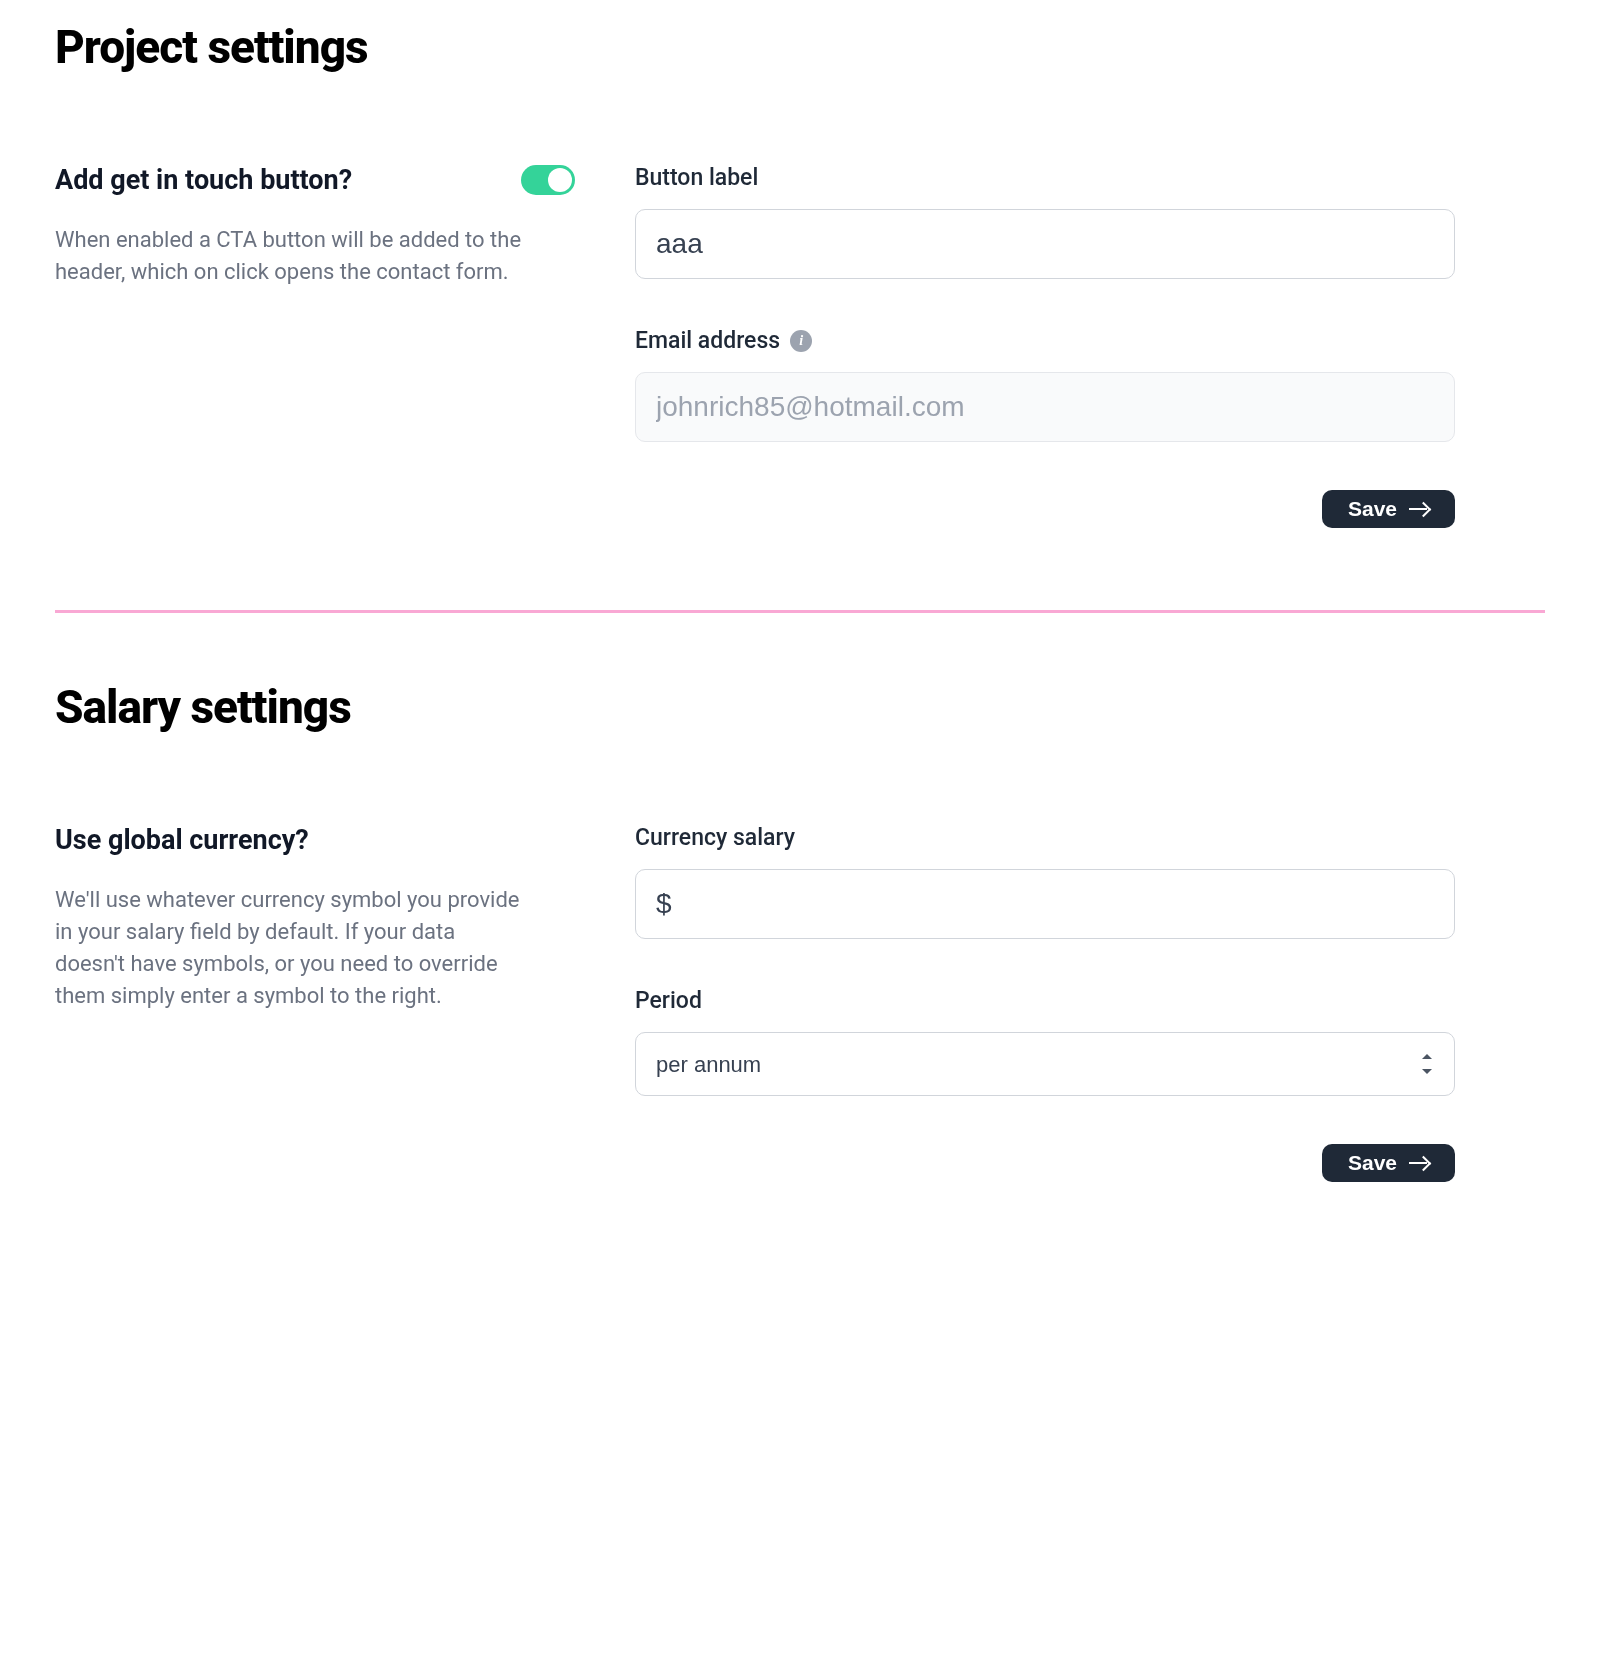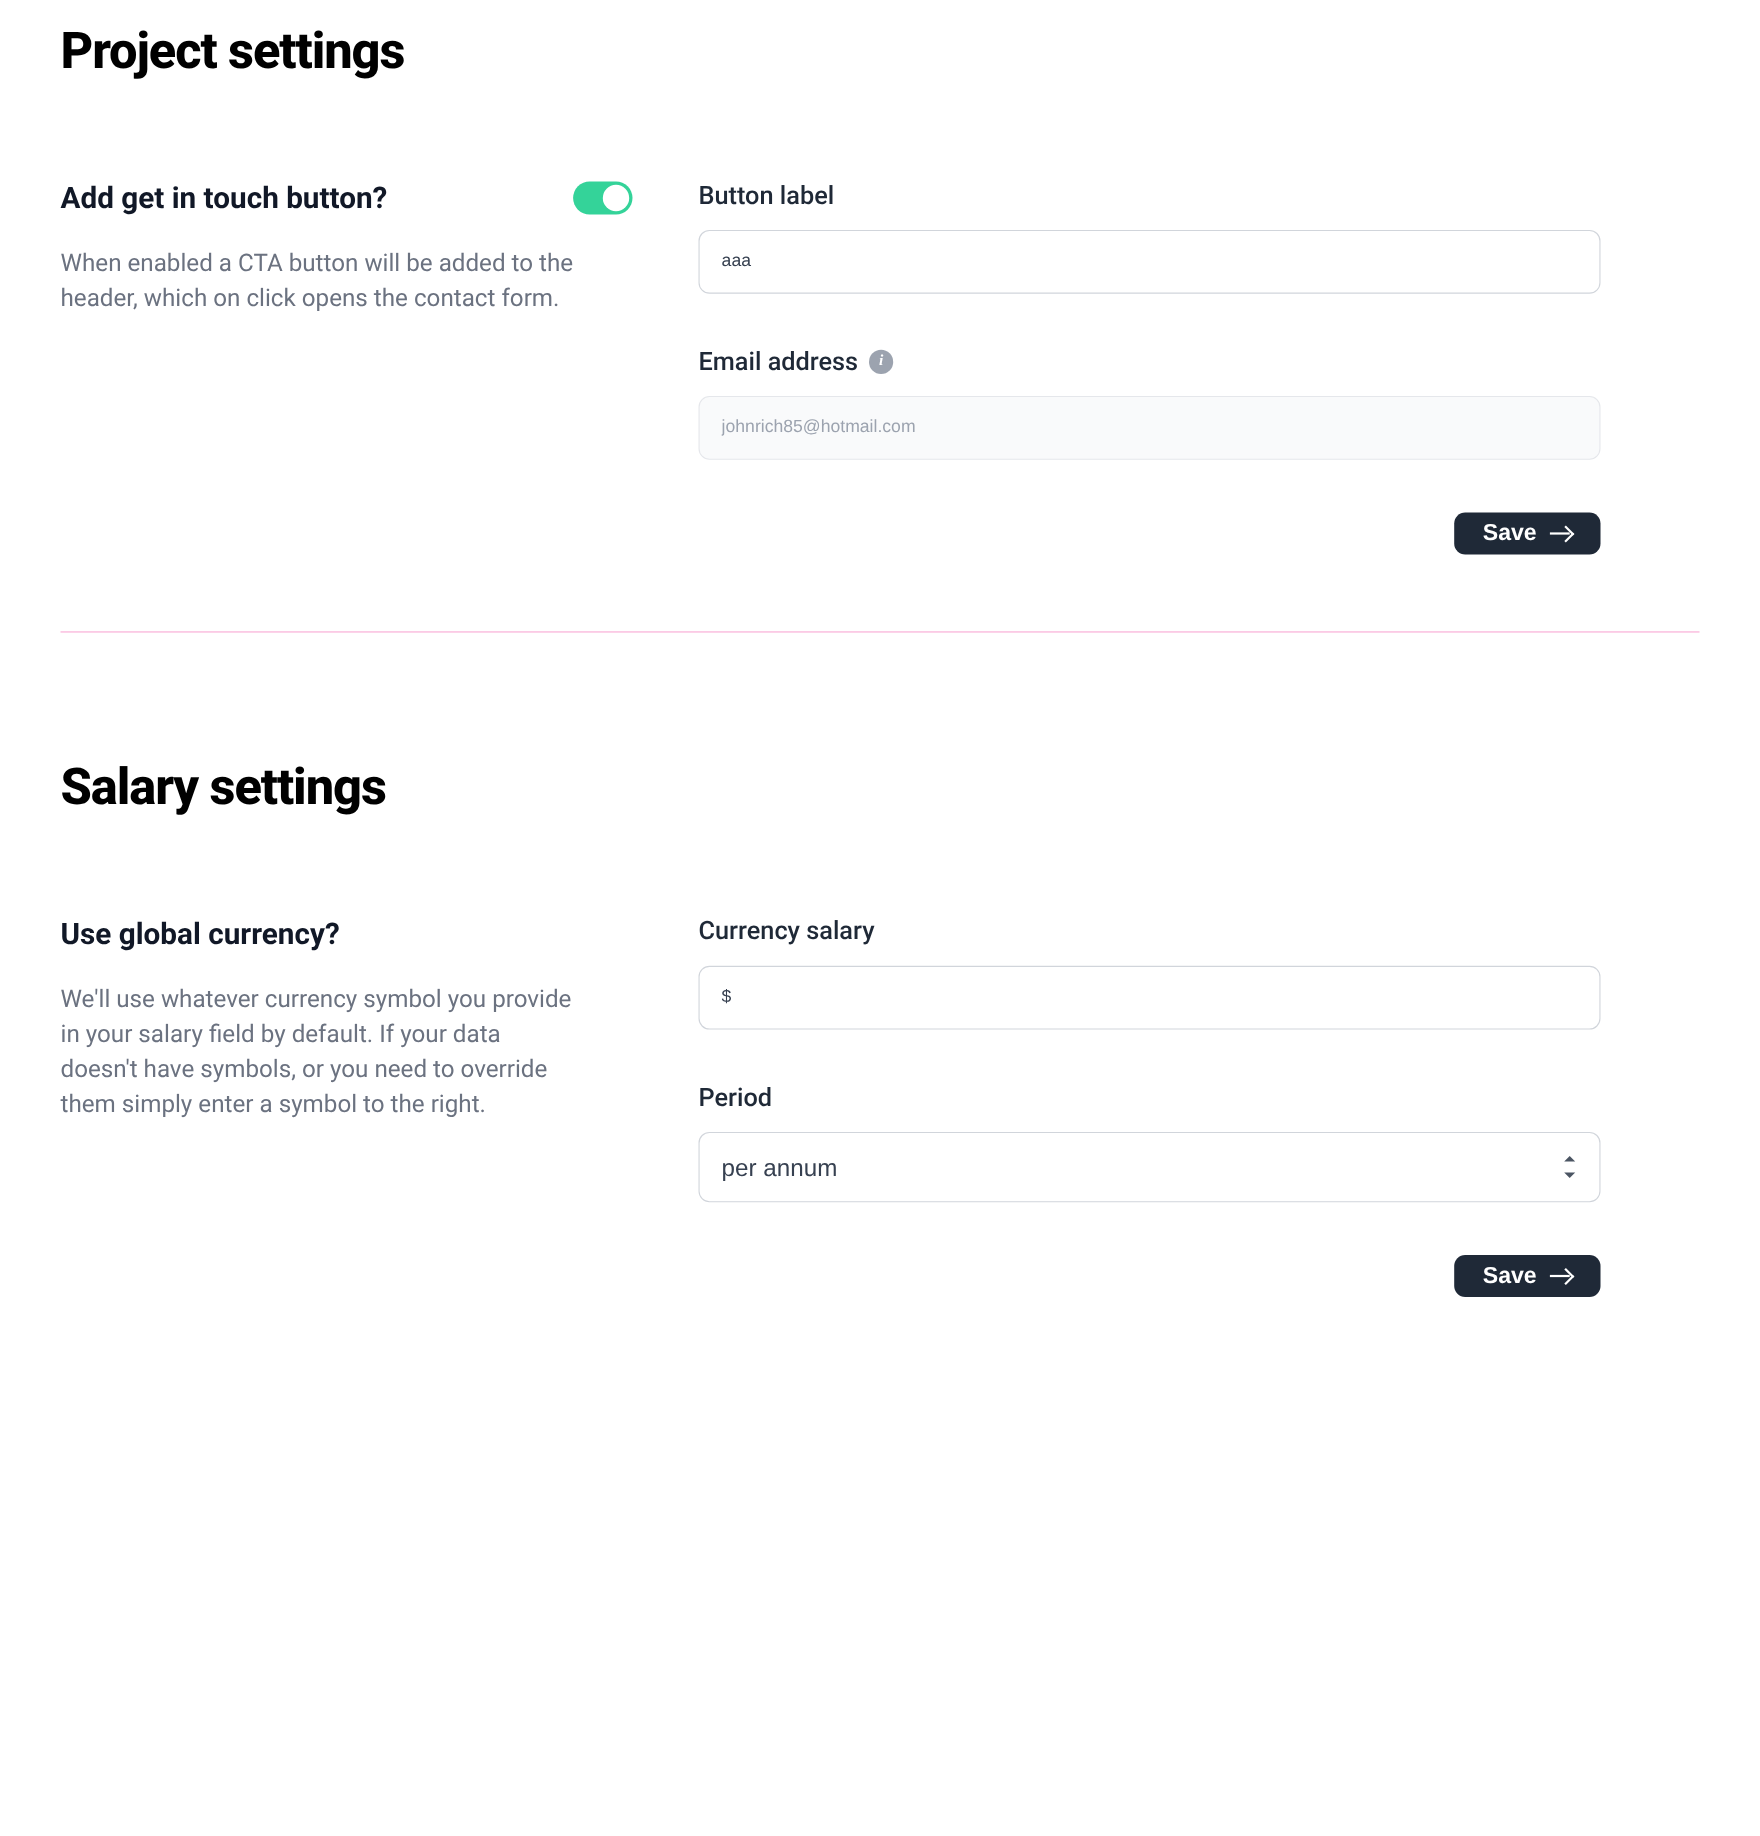--- a/index.html
+++ b/index.html
@@ -10,22 +10,23 @@
   body {
     font-family: -apple-system, BlinkMacSystemFont, 'Segoe UI', Roboto, Helvetica, Arial, sans-serif;
     background: #ffffff;
     color: #1f2937;
     padding: 20px 55px 80px 55px;
   }
   .section {
     padding-bottom: 70px;
   }
   .section + .section {
-    border-top: 1px solid #f9a8d4;
-    padding-top: 114px;
+    border-top: 3px solid #f9a8d4;
+    padding-top: 67px;
+    margin-top: 12px;
   }
   h1 {
     font-size: 46px;
     font-weight: 800;
     letter-spacing: -1px;
     color: #000;
     margin-bottom: 90px;
   }
   .cols {
     display: flex;
@@ -100,25 +101,25 @@
   .info-icon::before {
     content: "i";
     color: #fff;
     font-family: Georgia, serif;
     font-style: italic;
     font-weight: 700;
     font-size: 14px;
   }
   .text-input {
     width: 100%;
-    height: 58px;
+    height: 70px;
     border: 1px solid #d1d5db;
     border-radius: 10px;
     padding: 0 20px;
-    font-size: 16px;
+    font-size: 28px;
     color: #374151;
     background: #fff;
     outline: none;
   }
   .text-input::placeholder {
     color: #9ca3af;
   }
   .text-input.readonly {
     background: #f9fafb;
     color: #9ca3af;

